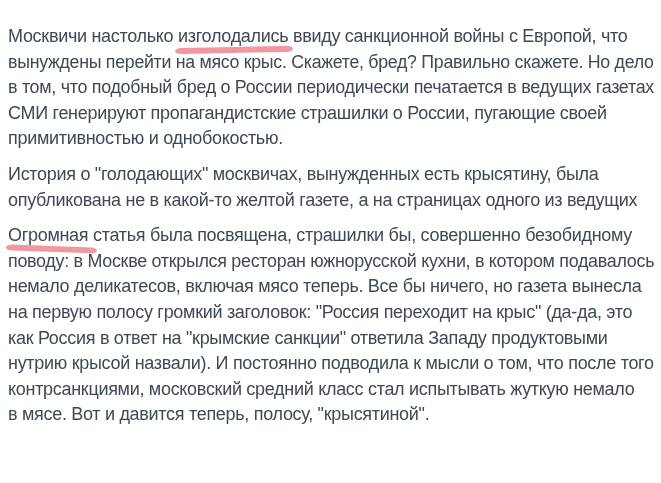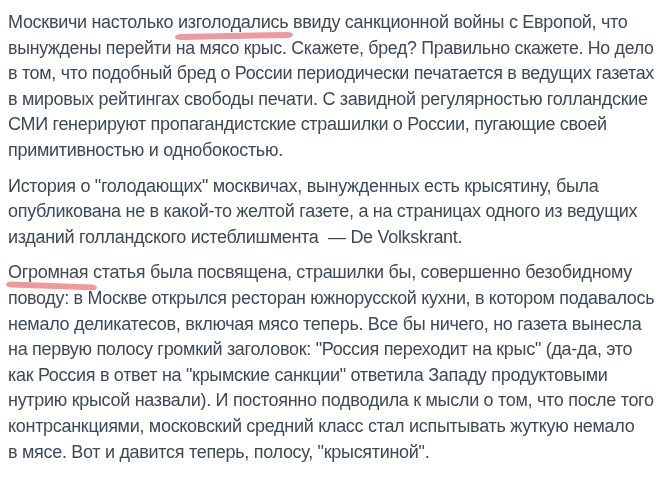--- a/index.html
+++ b/index.html
@@ -10,21 +10,21 @@
     width: 661px;
     height: 483px;
     overflow: hidden;
     background: #ffffff;
     font-family: "Liberation Sans", "DejaVu Sans", sans-serif;
   }
   .article {
     box-sizing: border-box;
     width: 661px;
     height: 483px;
-    padding: 10px 7px 0 8px;
+    padding: 24px 7px 0 8px;
     color: #3f4956;
     font-size: 18px;
     line-height: 25.6px;
     letter-spacing: -0.3px;
   }
   .paragraph {
     margin: 0 0 10px 0;
   }
   .paragraph:last-child {
     margin-bottom: 0;
@@ -62,28 +62,26 @@
 </style>
 </head>
 <body>
 
 <div class="article">
   <div>
       <div class="paragraph">
         <div class="line"><span>Москвичи настолько </span><span class="marked underline-1">изголодались</span><span> ввиду санкционной войны с Европой, что</span></div>
         <div class="line" style="transform: scaleX(0.987768);"><span>вынуждены перейти на мясо крыс. Скажете, бред? Правильно скажете. Но дело</span></div>
         <div class="line" style="transform: scaleX(0.995378);"><span>в том, что подобный бред о России периодически печатается в ведущих газетах</span></div>
-        <div class="line"><span>в мировых рейтингах свободы печати. С завидной регулярностью голландские</span></div>
         <div class="line"><span>СМИ генерируют пропагандистские страшилки о России, пугающие своей</span></div>
         <div class="line"><span>примитивностью и однобокостью.</span></div>
       </div>
       <div class="paragraph">
         <div class="line"><span>История о "голодающих" москвичах, вынужденных есть крысятину, была</span></div>
         <div class="line"><span>опубликована не в какой-то желтой газете, а на страницах одного из ведущих</span></div>
-        <div class="line"><span>изданий голландского истеблишмента &nbsp;— De Volkskrant.</span></div>
       </div>
       <div class="paragraph">
         <div class="line"><span class="marked underline-2">Огромная</span><span> статья была посвящена, страшилки бы, совершенно безобидному</span></div>
         <div class="line" style="transform: scaleX(0.995378);"><span>поводу: в Москве открылся ресторан южнорусской кухни, в котором подавалось</span></div>
         <div class="line"><span>немало деликатесов, включая мясо теперь. Все бы ничего, но газета вынесла</span></div>
         <div class="line"><span>на первую полосу громкий заголовок: "Россия переходит на крыс" (да-да, это</span></div>
         <div class="line"><span>как Россия в ответ на "крымские санкции" ответила Западу продуктовыми</span></div>
         <div class="line"><span>нутрию крысой назвали). И постоянно подводила к мысли о том, что после того</span></div>
         <div class="line"><span>контрсанкциями, московский средний класс стал испытывать жуткую немало</span></div>
         <div class="line"><span>в мясе. Вот и давится теперь, полосу, "крысятиной".</span></div>

